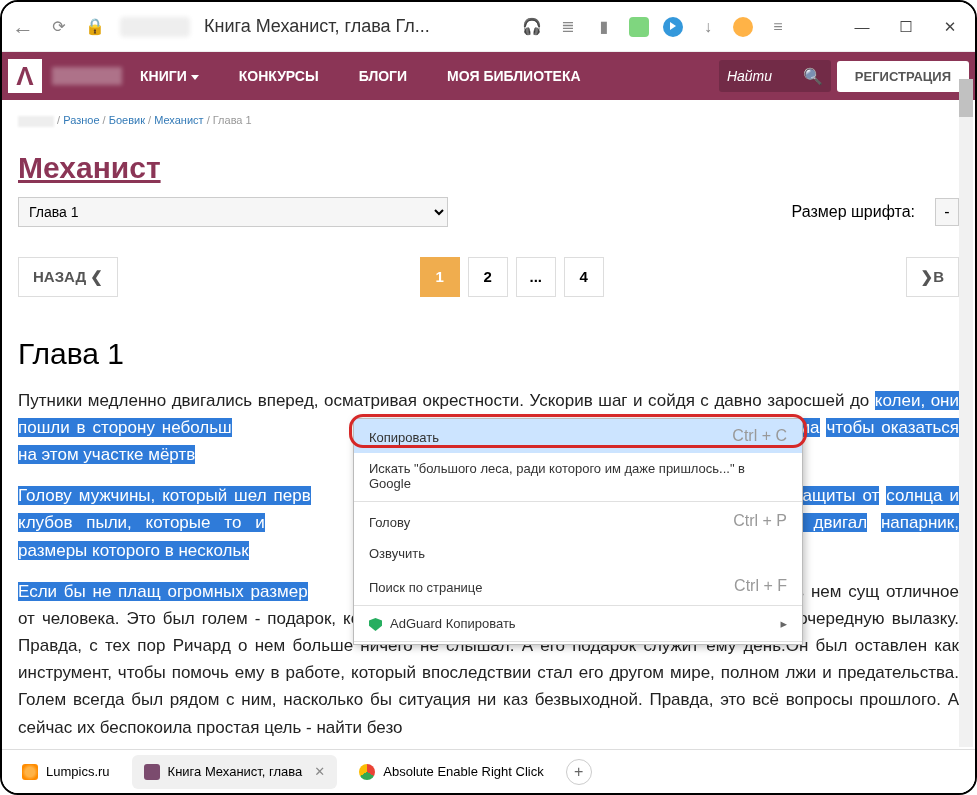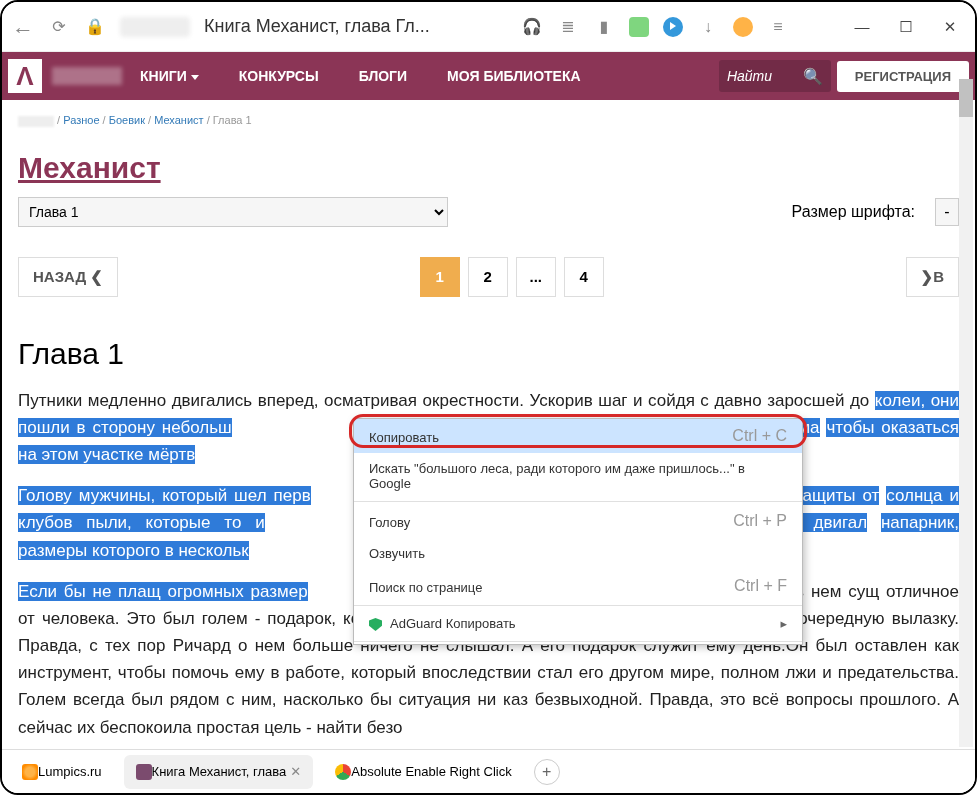--- a/index.html
+++ b/index.html
@@ -54,21 +54,21 @@
 .ctx-menu{position:absolute;top:416px;left:351px;width:450px;background:#fff;border:1px solid #bbb;box-shadow:2px 2px 8px rgba(0,0,0,.25);font-size:13px;z-index:100}
 .ctx-item{display:flex;align-items:flex-end;padding:8px 15px;color:#333}
 .ctx-item .sc{margin-left:auto;color:#999;font-size:16px}
 .ctx-item.hi{background:#cce4ff}
 .ctx-ring{position:absolute;top:-5px;left:-5px;right:-5px;height:34px;border:3px solid #d62828;border-radius:14px;pointer-events:none}
 .ctx-sep{height:1px;background:#e0e0e0;margin:2px 0}
 .shield{width:13px;height:13px;background:#27ae60;display:inline-block;margin-right:8px;clip-path:polygon(50% 0,100% 20%,100% 60%,50% 100%,0 60%,0 20%)}
 .arr-r{margin-left:auto;color:#666}
 
 .tabbar{position:absolute;bottom:0;left:0;right:0;height:44px;border-top:1px solid #ddd;display:flex;align-items:center;background:#fff;padding:0 8px;gap:10px}
-.tab{display:flex;align-items:center;height:34px;padding:0 12px;font-size:13px;border-radius:6px;max-width:210px}
+.tab{display:flex;align-items:center;height:34px;padding:0 12px;font-size:13px;border-radius:6px;gap:8px;max-width:210px}
 .tab.active{background:#f0f0f0}
 .favi{width:16px;height:16px;border-radius:3px}
 .f-orange{background:radial-gradient(circle,#ffb347 40%,#ff8c00 70%)}
 .f-book{background:#7b4b6e}
 .f-chrome{background:conic-gradient(#ea4335 0 120deg,#34a853 120deg 240deg,#fbbc05 240deg 360deg);border-radius:50%}
 .tab-x{color:#888;margin-left:4px}
 .newtab{width:26px;height:26px;border:1px solid #ccc;border-radius:50%;display:flex;align-items:center;justify-content:center;font-size:16px;color:#666}
 </style>
 </head>
 <body>

